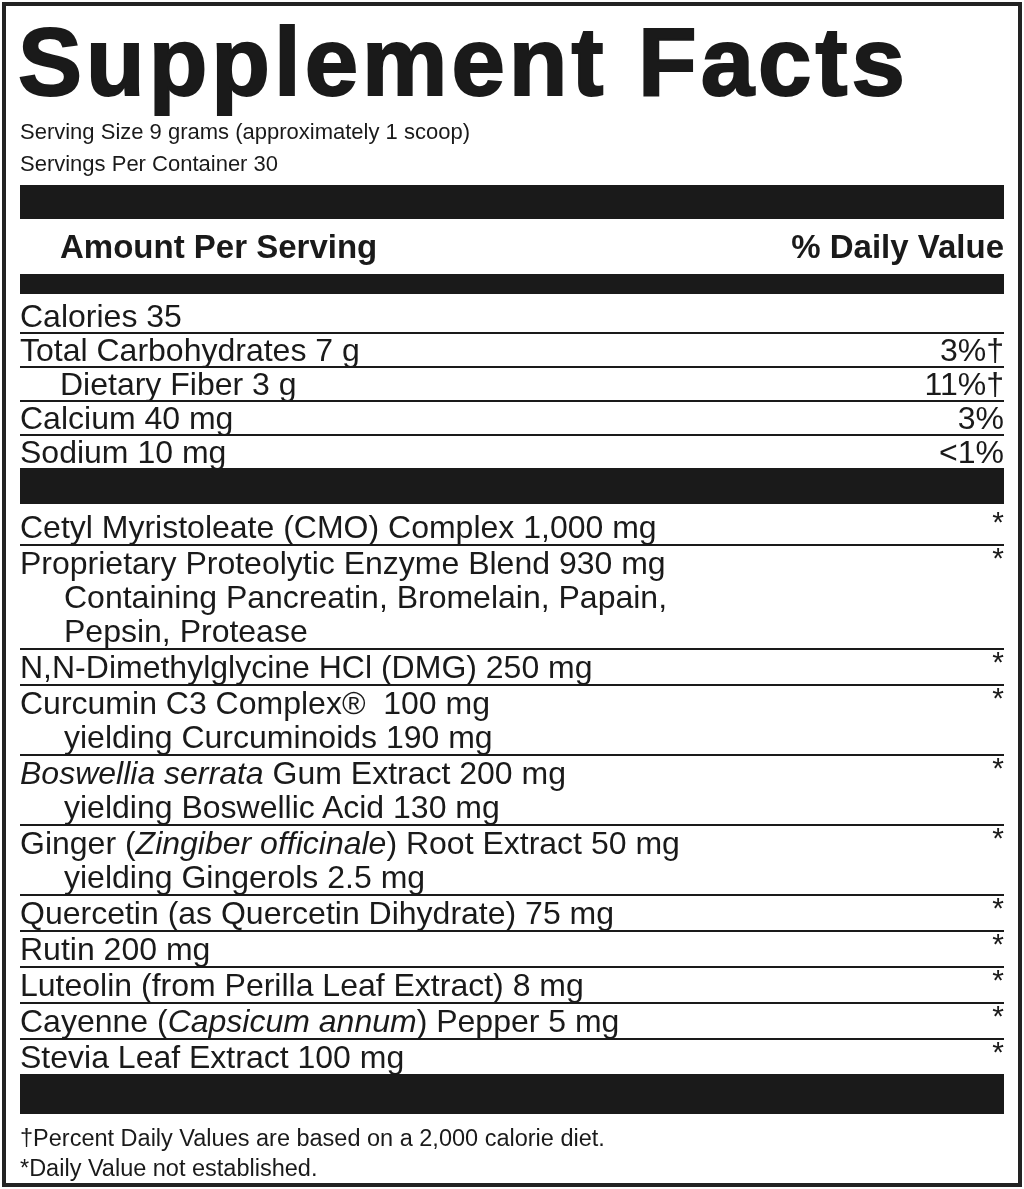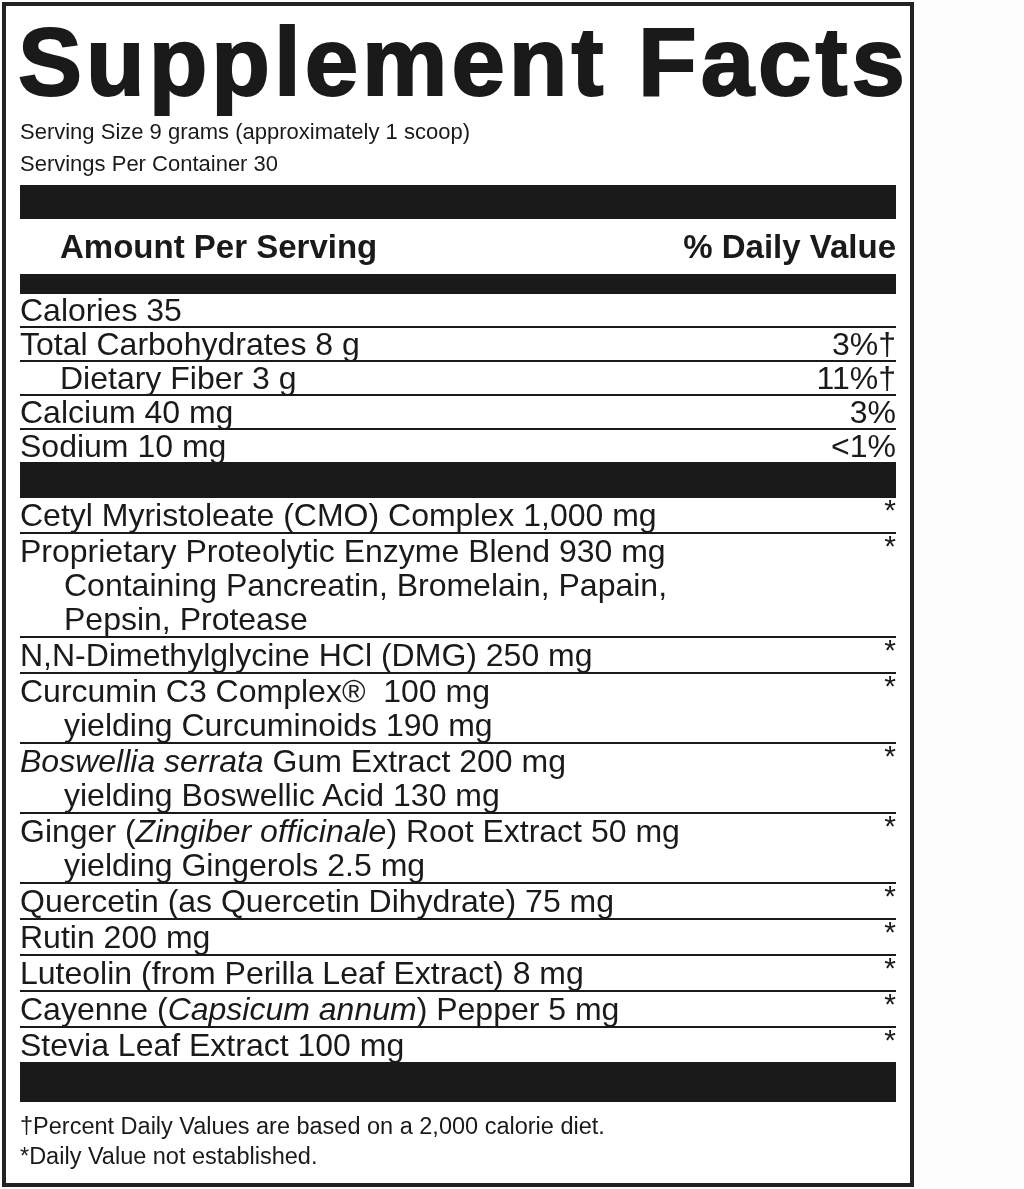--- a/index.html
+++ b/index.html
@@ -4,21 +4,21 @@
 <style>
   html, body {
     margin: 0;
     padding: 0;
     background: #fdfdfd;
     font-family: "Liberation Sans", sans-serif;
     color: #1a1a1a;
   }
   .label {
     box-sizing: border-box;
-    width: 912px;
+    width: 1020px;
     height: 1185px;
     margin: 2px;
     border: 4px solid #222;
     background: #fff;
     padding: 0 14px;
     overflow: hidden;
   }
   .title {
     margin: 6px 0 4px -2px;
     font-size: 96px;
@@ -39,21 +39,21 @@
   .bar-4 { height: 40px; }
   .header-row {
     display: flex;
     justify-content: space-between;
     align-items: flex-end;
     font-weight: bold;
     font-size: 33px;
     padding: 9px 0 8px 0;
     margin-left: 40px;
   }
-  .rows { }
+  .rows { margin-top: 6px; }
   .row { border-bottom: 2px solid #1a1a1a; }
   .row:last-child { border-bottom: none; }
   .row-main {
     display: flex;
     justify-content: space-between;
     align-items: baseline;
   }
   .nutrient-rows .row-main { line-height: 32px; }
   .ingredient-rows .row-main, .ingredient-rows .row-sub { line-height: 34px; align-items: flex-end; }
   .row-name { white-space: pre-wrap; }
@@ -84,21 +84,21 @@
   <div class="bar bar-2"></div>
 
   <div class="rows nutrient-rows" id="nutrient-rows">
       <div class="row">
         <div class="row-main">
           <span class="row-name"><span>Calories 35</span></span>
         </div>
       </div>
       <div class="row">
         <div class="row-main">
-          <span class="row-name"><span>Total Carbohydrates 8 g</span></span>
+          <span class="row-name"><span>Total Carbohydrates 7 g</span></span>
           <span class="row-dv">3%†</span>
         </div>
       </div>
       <div class="row">
         <div class="row-main">
           <span class="row-name indent"><span>Dietary Fiber 3 g</span></span>
           <span class="row-dv">11%†</span>
         </div>
       </div>
       <div class="row">

